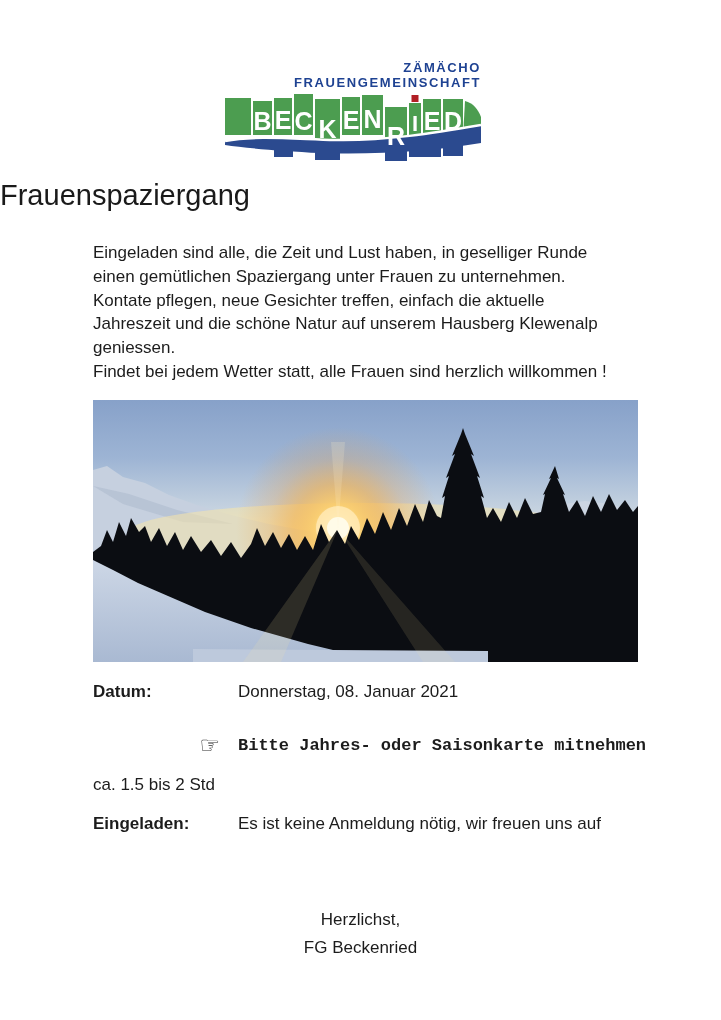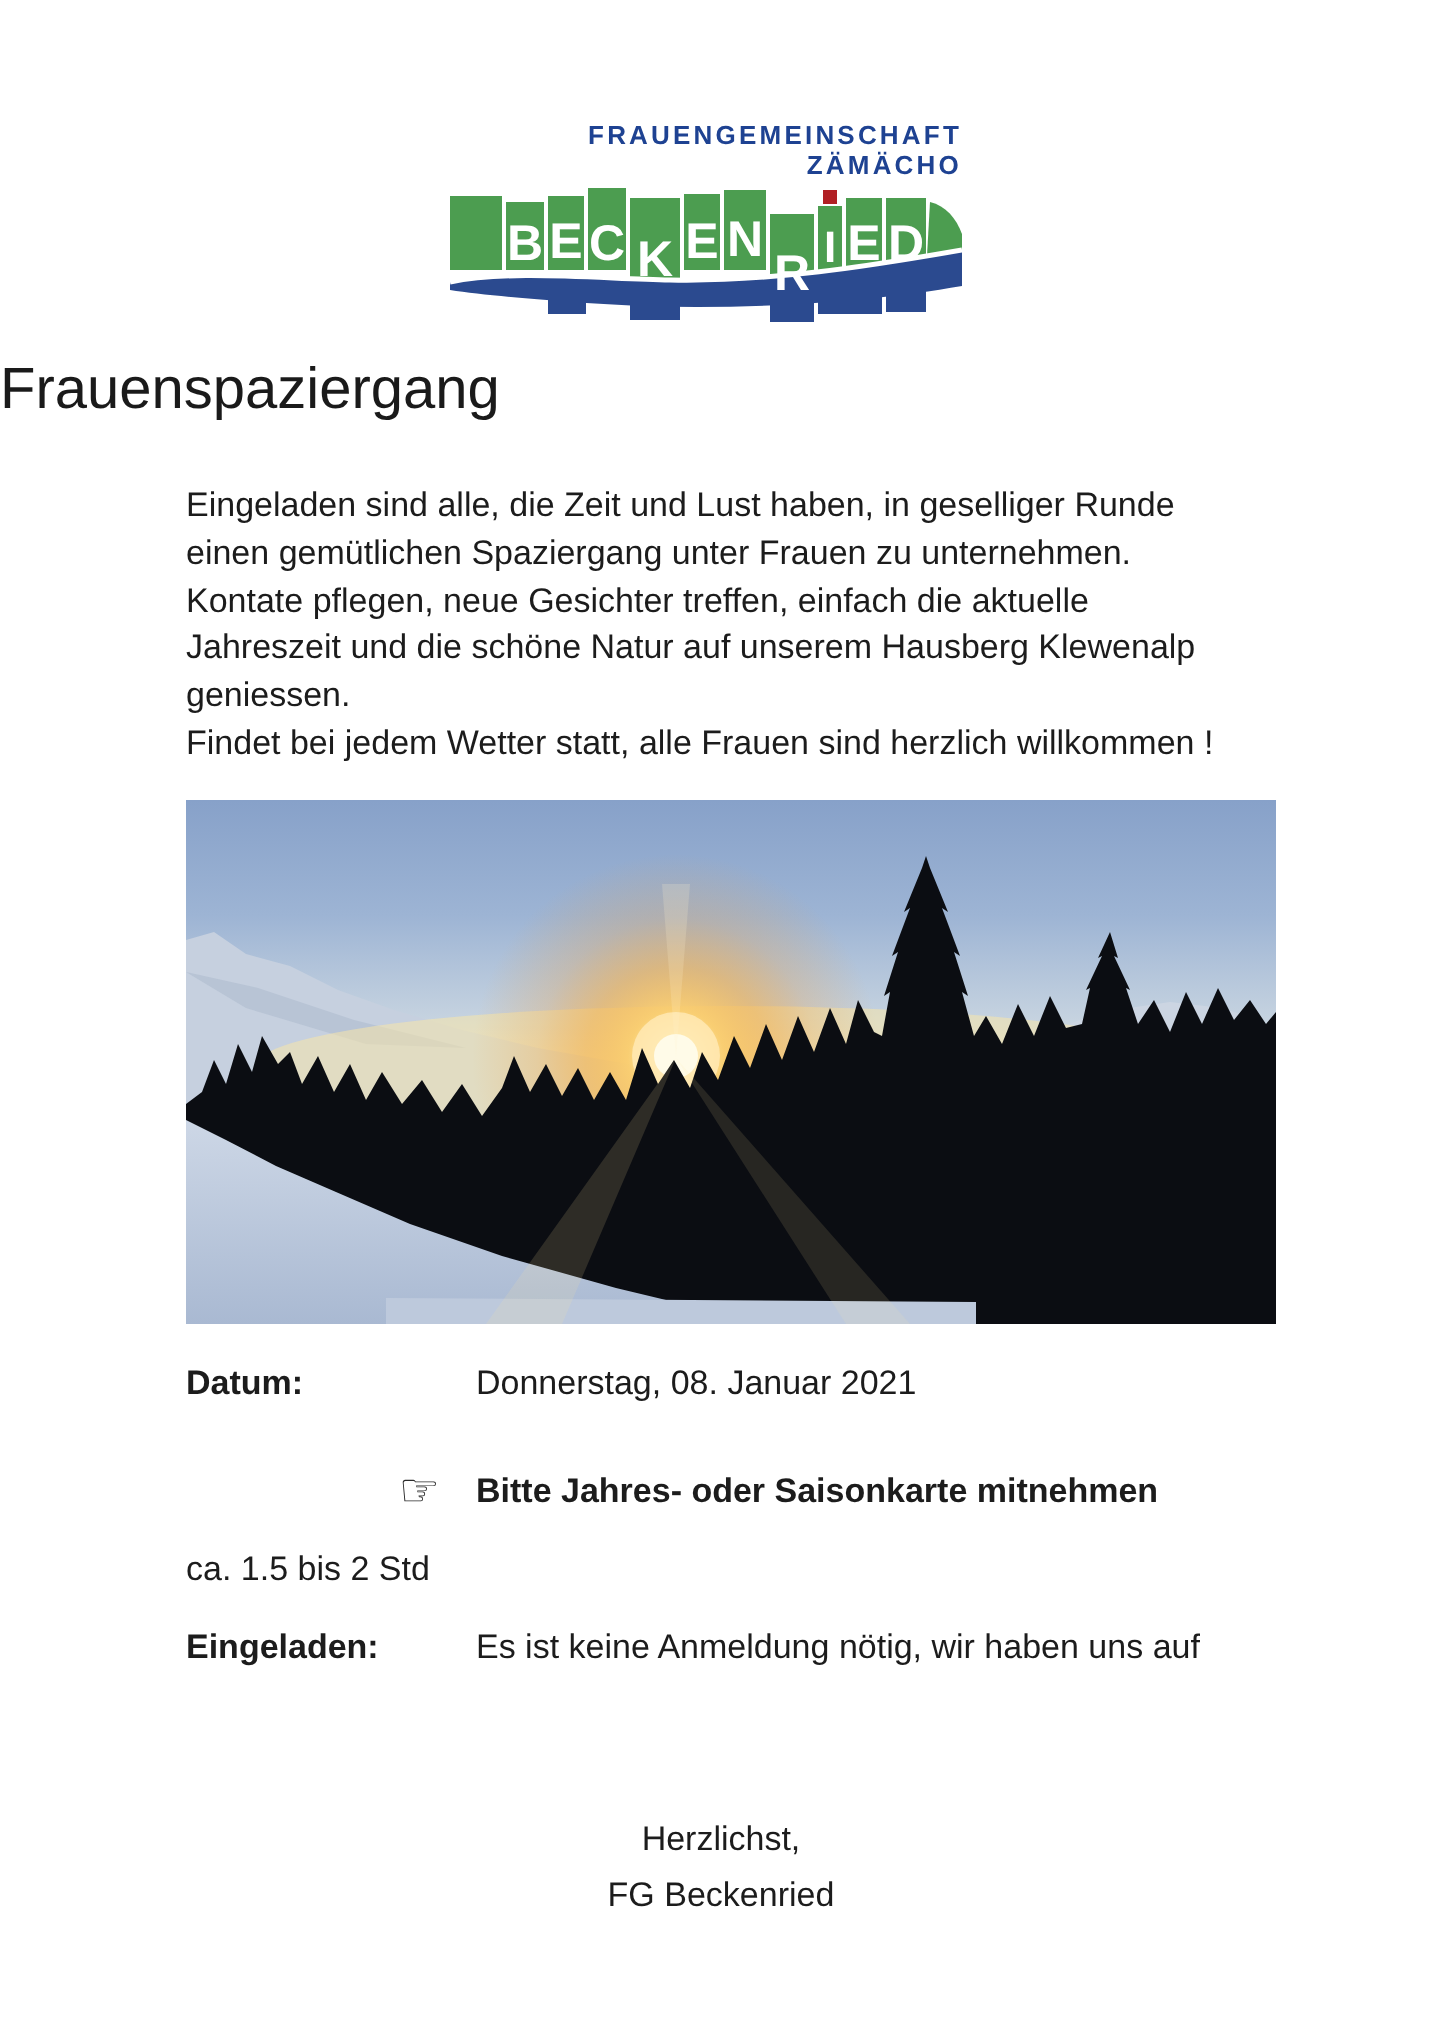--- a/index.html
+++ b/index.html
@@ -30,35 +30,35 @@
   .photo svg{display:block;}
   
   .details{position:absolute;left:93px;top:680px;width:570px;font-size:17px;line-height:24px;}
   .row{display:flex;align-items:flex-start;margin-bottom:15px;}
   .label{width:145px;flex:none;font-weight:bold;}
   .pointer-cell{
     width:145px;flex:none;display:flex;justify-content:flex-end;
     padding-right:18px;box-sizing:border-box;font-size:23px;line-height:22px;color:#2b2b2b;
   }
   .value{flex:1;}
-  .bold-value{font-weight:bold;}
+  .bold-value{font-weight:bold;font-family:Liberation Mono, monospace;}
   
   .closing{
     position:absolute;top:906px;left:0;width:100%;text-align:center;
     font-size:17px;line-height:27.5px;
   }
 </style>
 </head>
 <body>
 
 <div class="page">
 
   <div class="logo-wrap">
+    <div class="org-line">ZÄMÄCHO</div>
     <div class="org-line">FRAUENGEMEINSCHAFT</div>
-    <div class="org-line">ZÄMÄCHO</div>
 
     <svg class="wordmark" width="256" height="70" viewBox="0 0 256 70">
 
       <g fill="#4c9d50">
         <rect x="0" y="5" width="26" height="37"></rect>
         <rect x="28" y="8" width="19" height="34"></rect>
         <rect x="49" y="5" width="18" height="37"></rect>
         <rect x="69" y="1" width="19" height="41"></rect>
         <rect x="90" y="6" width="25" height="40"></rect>
         <rect x="117" y="4" width="18" height="38"></rect>
@@ -170,21 +170,21 @@
     <div class="row">
       <span class="pointer-cell">☞</span>
       <span class="value bold-value">Bitte Jahres- oder Saisonkarte mitnehmen</span>
     </div>
     <div class="row">
       <span class="value">ca. 1.5 bis 2 Std</span>
     </div>
     <div class="row">
       <span class="label">Eingeladen:</span>
       <span class="value">
-        <span>Es ist keine Anmeldung nötig, wir haben uns auf</span><br>
+        <span>Es ist keine Anmeldung nötig, wir freuen uns auf</span><br>
       </span>
     </div>
   </div>
 
   <div class="closing">
     <div>Herzlichst,</div>
     <div>FG Beckenried</div>
   </div>
 
 </div>

